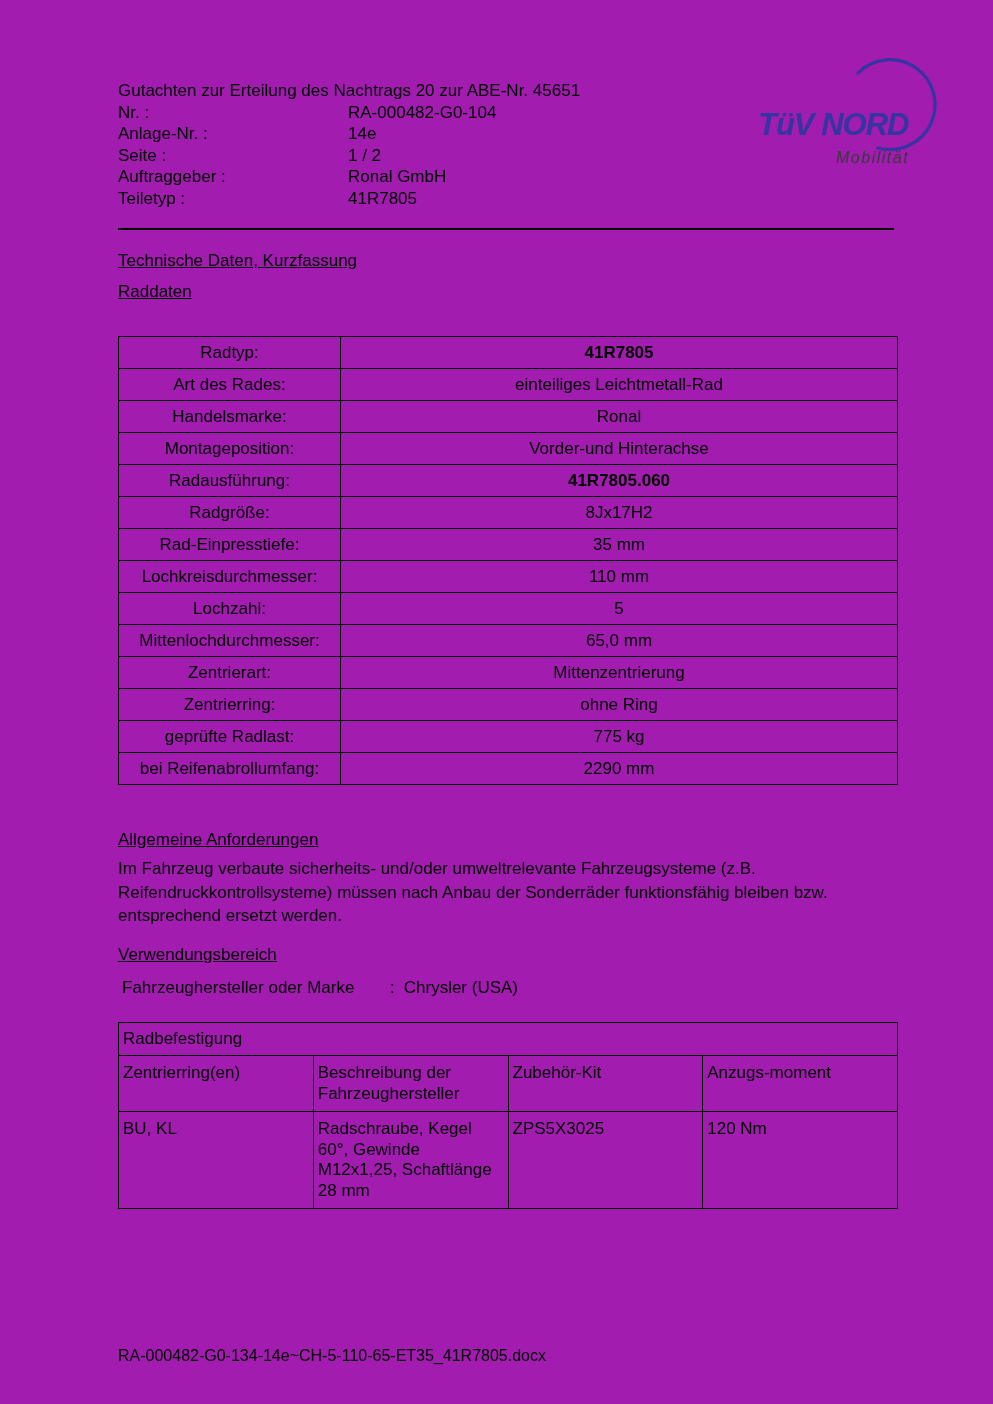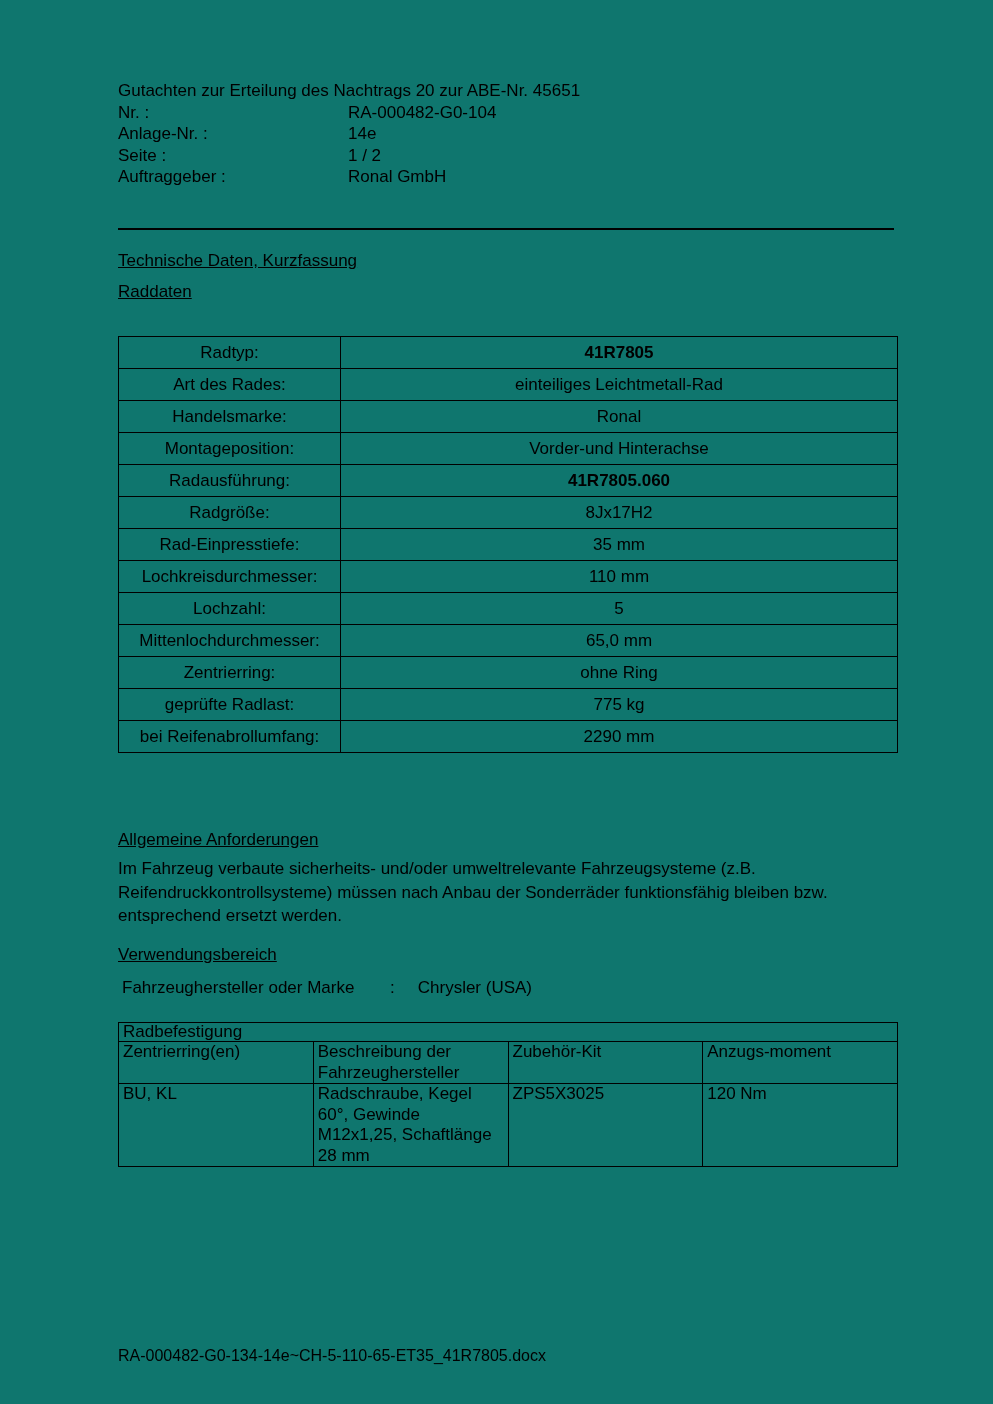--- a/index.html
+++ b/index.html
@@ -4,21 +4,21 @@
 <style>
   * { margin: 0; padding: 0; box-sizing: border-box; }
   html, body { background: #e8e8e8; }
   body { font-family: "Liberation Sans", sans-serif; color: #000; }
 
   .page {
     position: relative;
     width: 993px;
     height: 1404px;
     margin: 0 auto;
-    background: #0f766e;
+    background: #a21caf;
     overflow: hidden;
   }
 
   
   .header-block {
     position: absolute;
     left: 118px;
     top: 80px;
     font-size: 17px;
     line-height: 21.6px;
@@ -93,37 +93,37 @@
   
   .fahr-line {
     position: absolute;
     left: 122px;
     top: 978px;
     font-size: 17px;
     display: flex;
     white-space: nowrap;
   }
   .fahr-label { display: inline-block; width: 268px; }
-  .fahr-value { margin-left: 23px; }
+  .fahr-value { margin-left: 9px; }
 
   
   .bottom-table {
     position: absolute;
     left: 118px;
     top: 1022px;
     width: 780px;
     border-collapse: collapse;
     font-size: 17px;
     table-layout: fixed;
   }
   .bottom-table td {
     border: 1.5px solid #000;
     vertical-align: top;
     text-align: left;
-    padding: 0 4px;
+    padding: 7px 4px;
     line-height: 20.5px;
   }
   .bottom-table tr.cap td { height: 19px; line-height: 18px; }
   .bottom-table tr.hdr td { height: 42px; }
   .bottom-table tr.dat td { height: 42px; }
   .col-typ  { width: 267px; }
   .col-desc { width: 328px; }
   .col-kit  { width: 110px; }
   .col-mom  { width: 75px;  }
 
@@ -148,22 +148,32 @@
     </div>
     <div class="hrow">
       <span class="hlabel">Anlage-Nr. :</span><span class="hvalue">14e</span>
     </div>
     <div class="hrow">
       <span class="hlabel">Seite :</span><span class="hvalue">1 / 2</span>
     </div>
     <div class="hrow">
       <span class="hlabel">Auftraggeber :</span><span class="hvalue">Ronal GmbH</span>
     </div>
+    <div class="hrow">
+      <span class="hlabel">Teiletyp :</span><span class="hvalue">41R7805</span>
+    </div>
   </div>
 
+  <div class="logo-box">
+    <svg width="200" height="122" viewBox="0 0 200 122">
+      <path d="M 106 23 A 45 45 0 1 1 126 98" fill="none" stroke="#3534A0" stroke-width="3.2" stroke-linecap="round"></path>
+      <text x="6" y="85" font-family="Liberation Sans, sans-serif" font-size="31" font-weight="bold" font-style="italic" fill="#3534A0" letter-spacing="-1">TüV NORD</text>
+      <text x="84" y="113" font-family="Liberation Sans, sans-serif" font-size="16" font-style="italic" fill="#3a3a3a" letter-spacing="1.5">Mobilität</text>
+    </svg>
+  </div>
 
   <div class="rule"></div>
 
   <div class="heading h-tech">Technische Daten, Kurzfassung</div>
   <div class="heading h-rad">Raddaten</div>
 
   <table class="main-table">
     <tbody>
       <tr>
         <td class="lbl">Radtyp:</td>
@@ -197,20 +207,24 @@
         <td class="lbl">Lochkreisdurchmesser:</td>
         <td class="val">110 mm</td>
       </tr>
       <tr>
         <td class="lbl">Lochzahl:</td>
         <td class="val">5</td>
       </tr>
       <tr>
         <td class="lbl">Mittenlochdurchmesser:</td>
         <td class="val">65,0 mm</td>
+      </tr>
+      <tr>
+        <td class="lbl">Zentrierart:</td>
+        <td class="val">Mittenzentrierung</td>
       </tr>
       <tr>
         <td class="lbl">Zentrierring:</td>
         <td class="val">ohne Ring</td>
       </tr>
       <tr>
         <td class="lbl">geprüfte Radlast:</td>
         <td class="val">775 kg</td>
       </tr>
       <tr>

